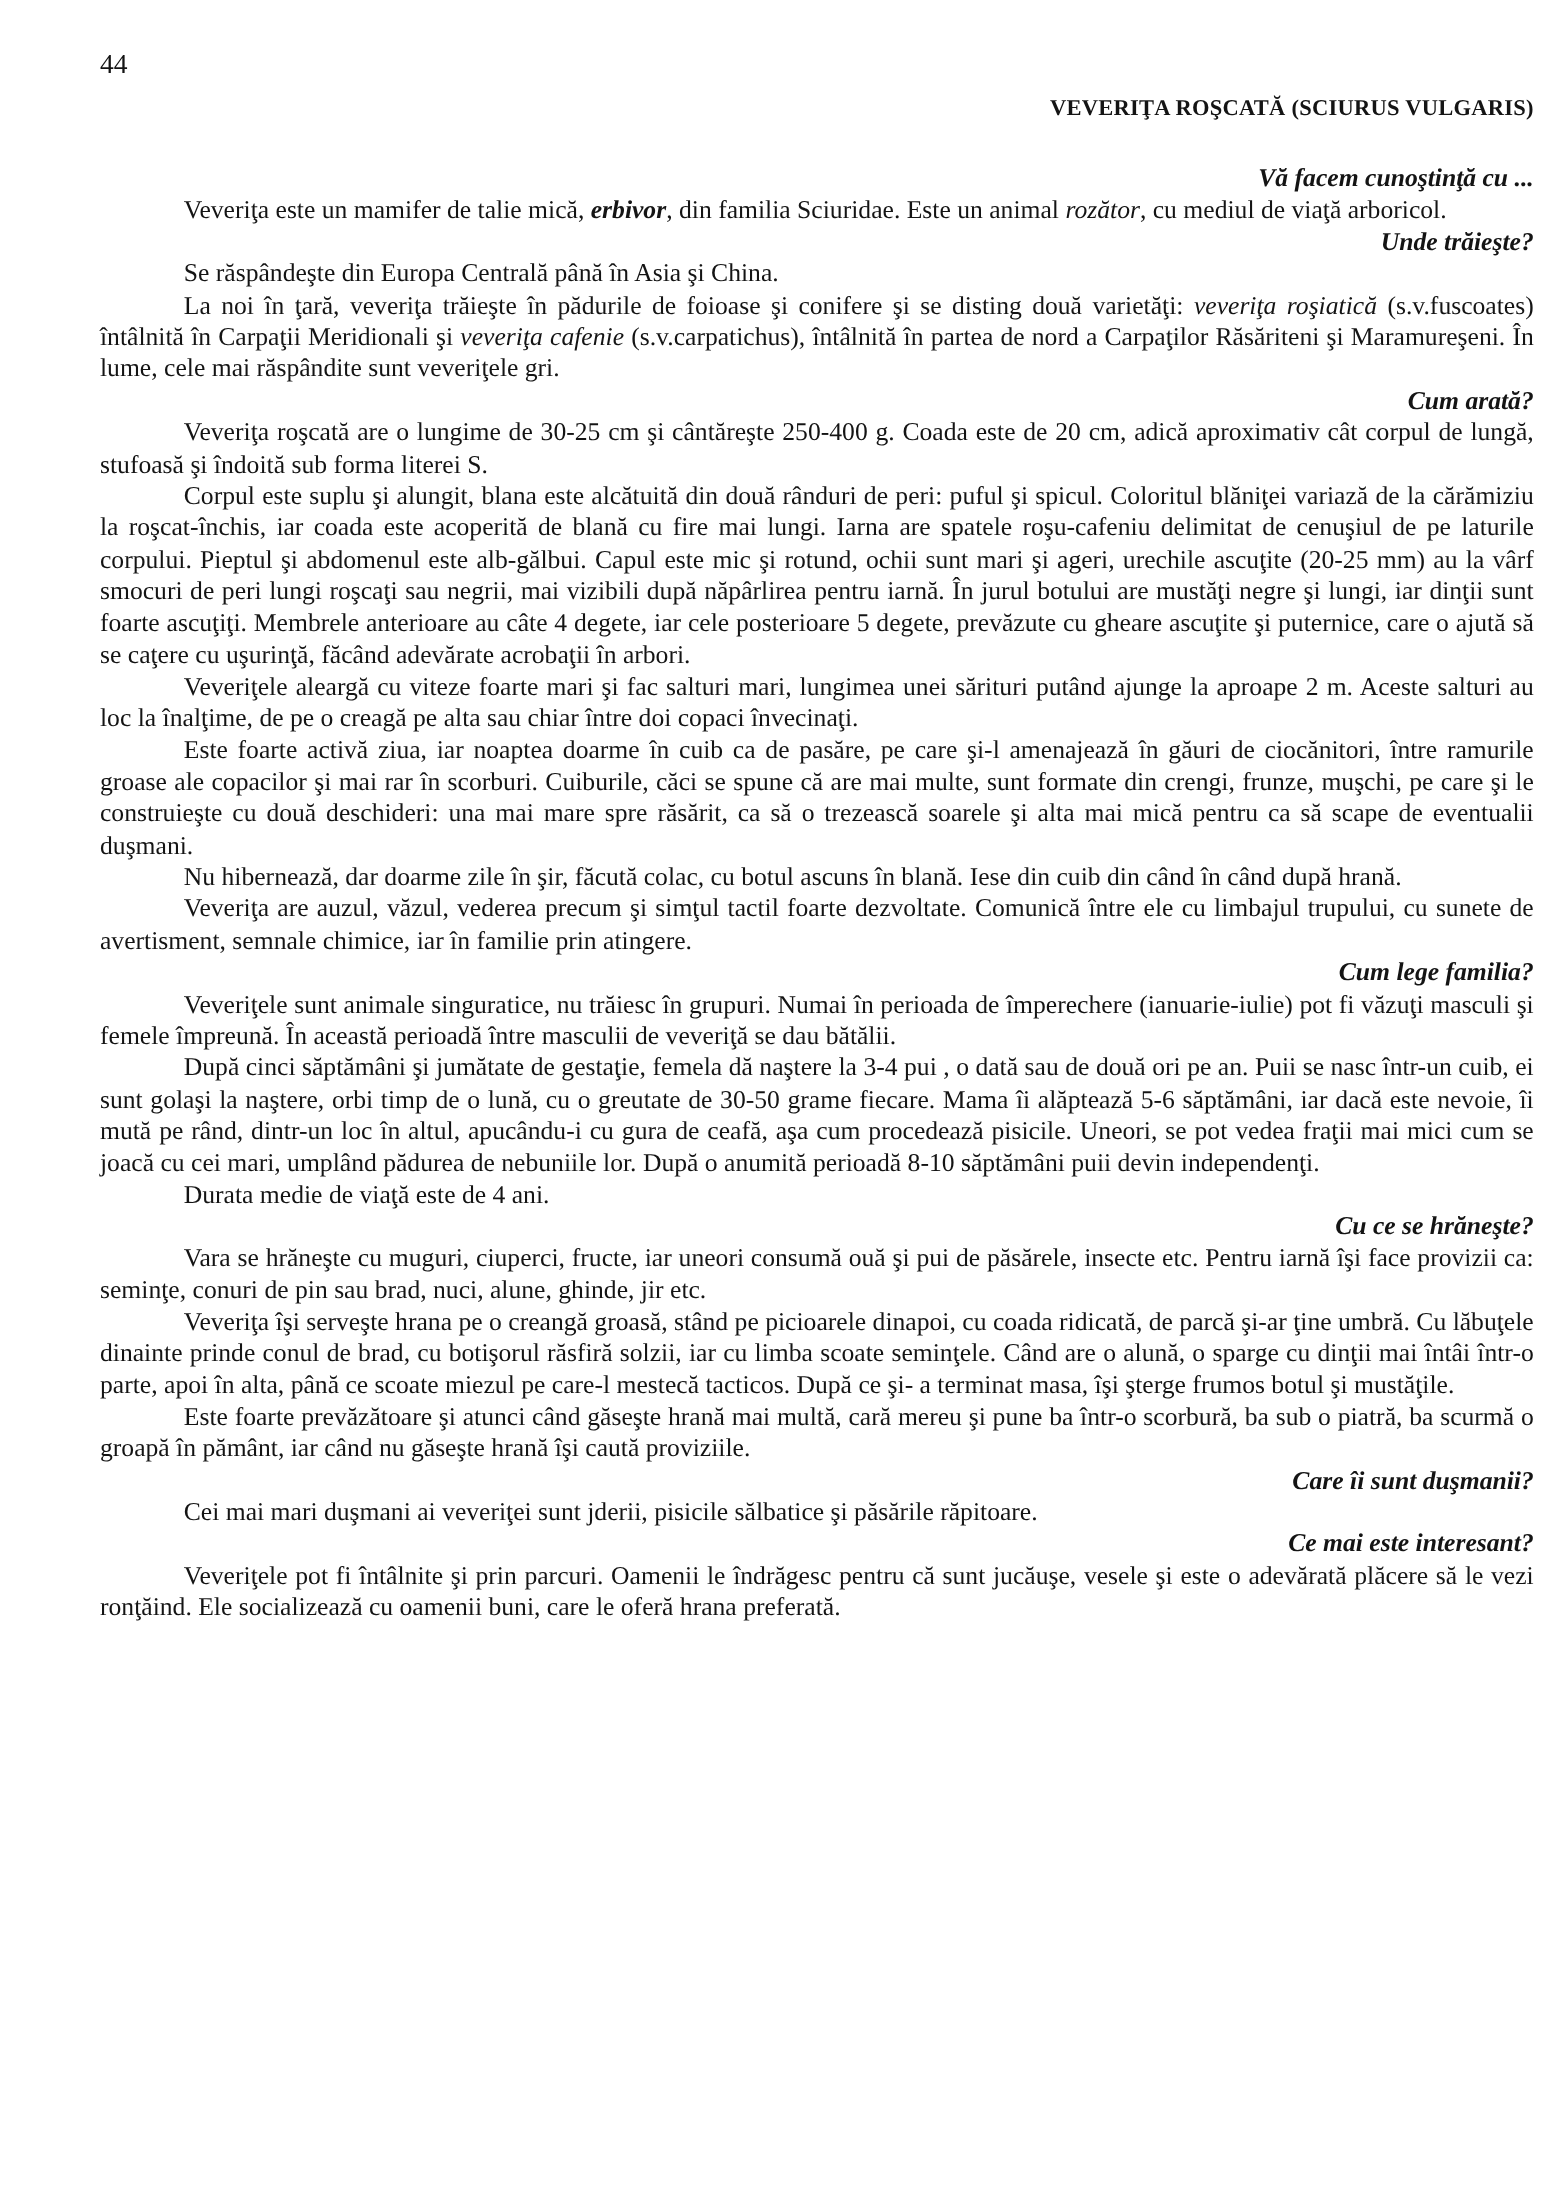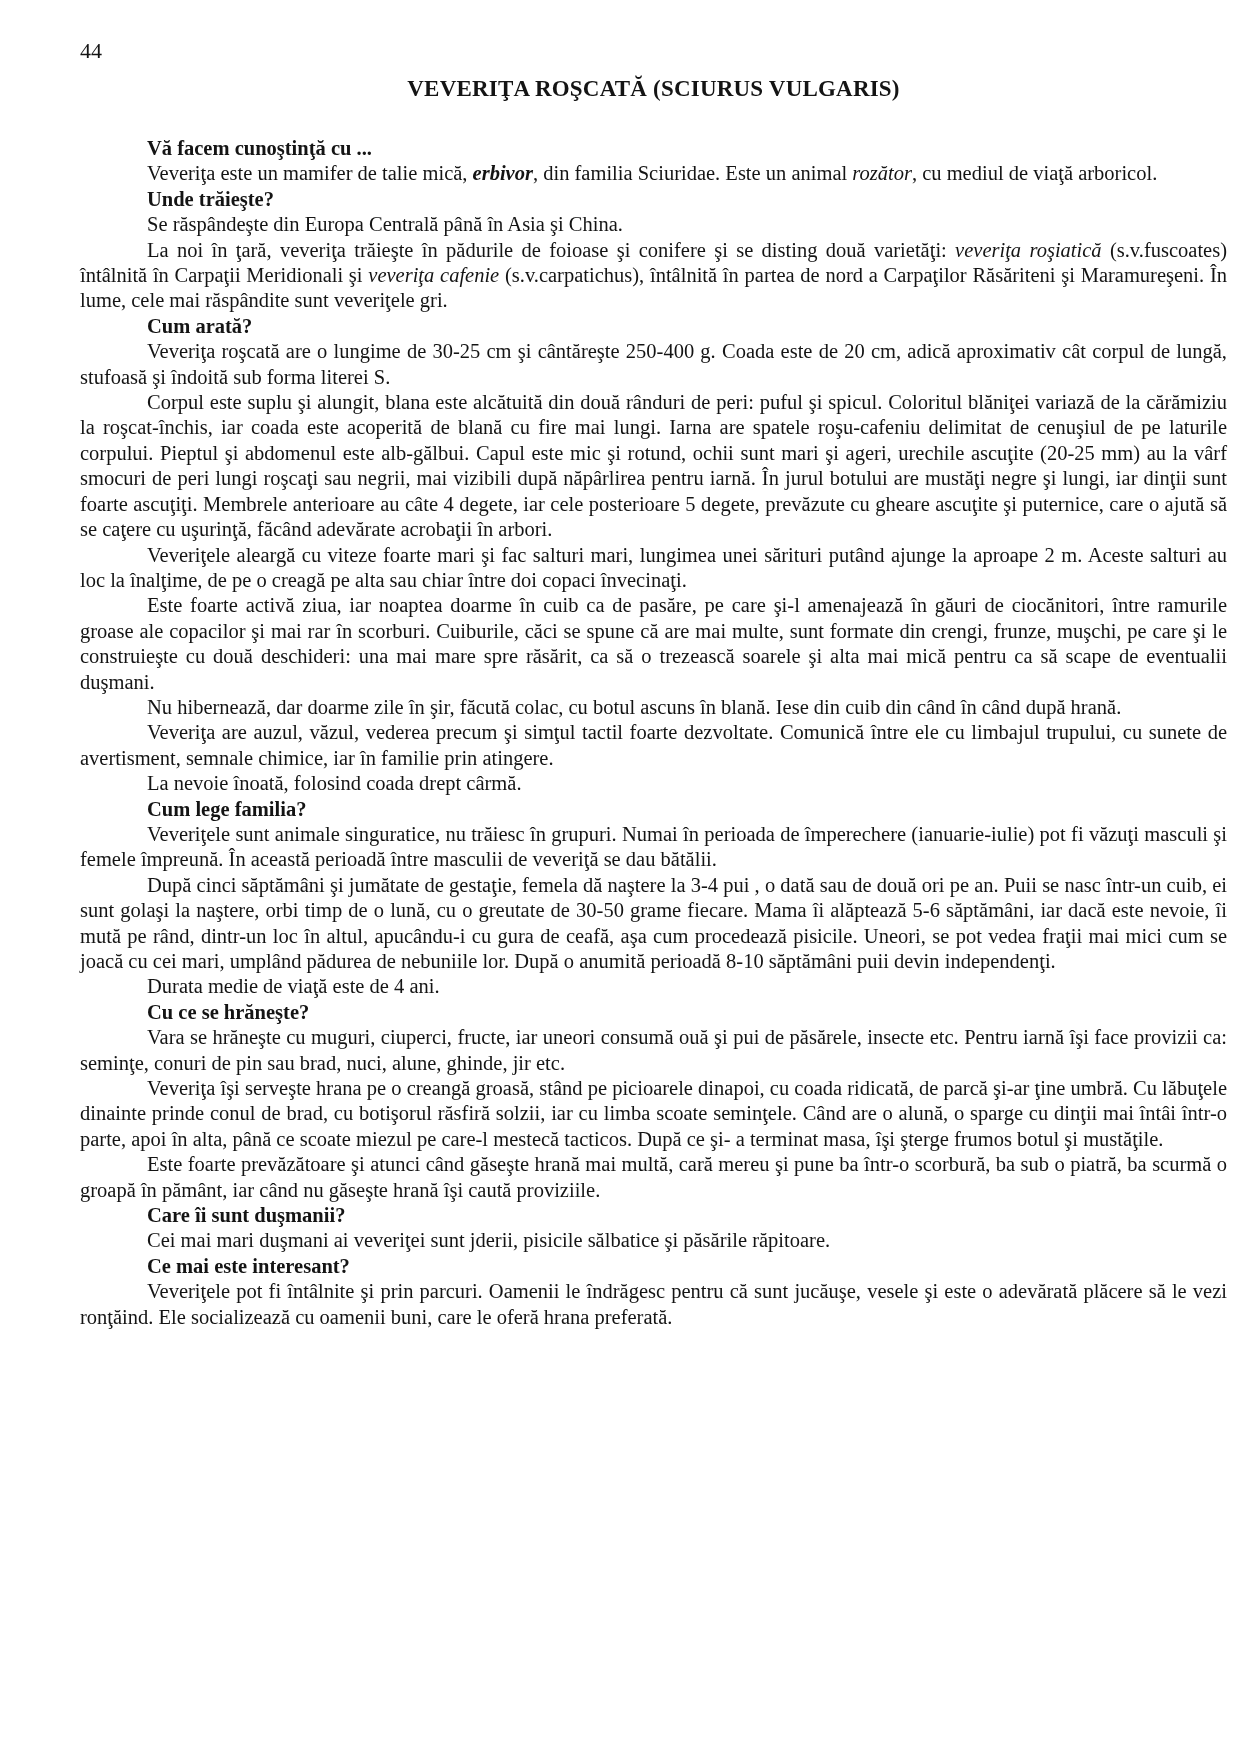--- a/index.html
+++ b/index.html
@@ -37,50 +37,50 @@
   }
   .document-body p {
     margin: 0;
     text-indent: 67px;
   }
   .document-body p.para {
     text-align: justify;
   }
   .document-body p.heading {
     font-weight: bold;
-    text-align: left;
+    font-style: italic;
+    text-align: right;
   }
   .document-body span.italic {
     font-style: italic;
   }
   .document-body span.bold-italic {
     font-style: italic;
     font-weight: bold;
   }
 </style>
 </head>
 <body>
 
 <div class="page">
   <div class="page-number">44</div>
-  <h1 class="title" style="margin:14px 0 0 0; font-size:23px;">VEVERIŢA ROŞCATĂ (SCIURUS VULGARIS)</h1>
+  <h1 class="title" style="margin:14px 0 0 0; font-size:18px;text-align:right;">VEVERIŢA ROŞCATĂ (SCIURUS VULGARIS)</h1>
   <div class="document-body">
       <p class="heading"><span>Vă facem cunoştinţă cu ...</span></p>
       <p class="para"><span>Veveriţa este un mamifer de talie mică, </span><span class="bold-italic">erbivor</span><span>, din familia Sciuridae. Este un animal </span><span class="italic">rozător</span><span>, cu mediul de viaţă arboricol.</span></p>
       <p class="heading"><span>Unde trăieşte?</span></p>
       <p class="para"><span>Se răspândeşte din Europa Centrală până în Asia şi China.</span></p>
       <p class="para"><span>La noi în ţară, veveriţa trăieşte în pădurile de foioase şi conifere şi se disting două varietăţi: </span><span class="italic">veveriţa roşiatică</span><span> (s.v.fuscoates) întâlnită în Carpaţii Meridionali şi </span><span class="italic">veveriţa cafenie</span><span> (s.v.carpatichus), întâlnită în partea de nord a Carpaţilor Răsăriteni şi Maramureşeni. În lume, cele mai răspândite sunt veveriţele gri.</span></p>
       <p class="heading"><span>Cum arată?</span></p>
       <p class="para"><span>Veveriţa roşcată are o lungime de 30-25 cm şi cântăreşte 250-400 g. Coada este de 20 cm, adică aproximativ cât corpul de lungă, stufoasă şi îndoită sub forma literei S.</span></p>
       <p class="para"><span>Corpul este suplu şi alungit, blana este alcătuită din două rânduri de peri: puful şi spicul. Coloritul blăniţei variază de la cărămiziu la roşcat-închis, iar coada este acoperită de blană cu fire mai lungi. Iarna are spatele roşu-cafeniu delimitat de cenuşiul de pe laturile corpului. Pieptul şi abdomenul este alb-gălbui. Capul este mic şi rotund, ochii sunt mari şi ageri, urechile ascuţite (20-25 mm) au la vârf smocuri de peri lungi roşcaţi sau negrii, mai vizibili după năpârlirea pentru iarnă. În jurul botului are mustăţi negre şi lungi, iar dinţii sunt foarte ascuţiţi. Membrele anterioare au câte 4 degete, iar cele posterioare 5 degete, prevăzute cu gheare ascuţite şi puternice, care o ajută să se caţere cu uşurinţă, făcând adevărate acrobaţii în arbori.</span></p>
       <p class="para"><span>Veveriţele aleargă cu viteze foarte mari şi fac salturi mari, lungimea unei sărituri putând ajunge la aproape 2 m. Aceste salturi au loc la înalţime, de pe o creagă pe alta sau chiar între doi copaci învecinaţi.</span></p>
       <p class="para"><span>Este foarte activă ziua, iar noaptea doarme în cuib ca de pasăre, pe care şi-l amenajează în găuri de ciocănitori, între ramurile groase ale copacilor şi mai rar în scorburi. Cuiburile, căci se spune că are mai multe, sunt formate din crengi, frunze, muşchi, pe care şi le construieşte cu două deschideri: una mai mare spre răsărit, ca să o trezească soarele şi alta mai mică pentru ca să scape de eventualii duşmani.</span></p>
       <p class="para"><span>Nu hibernează, dar doarme zile în şir, făcută colac, cu botul ascuns în blană. Iese din cuib din când în când după hrană.</span></p>
       <p class="para"><span>Veveriţa are auzul, văzul, vederea precum şi simţul tactil foarte dezvoltate. Comunică între ele cu limbajul trupului, cu sunete de avertisment, semnale chimice, iar în familie prin atingere.</span></p>
-      <p class="para"><span>La nevoie înoată, folosind coada drept cârmă.</span></p>
       <p class="heading"><span>Cum lege familia?</span></p>
       <p class="para"><span>Veveriţele sunt animale singuratice, nu trăiesc în grupuri. Numai în perioada de împerechere (ianuarie-iulie) pot fi văzuţi masculi şi femele împreună. În această perioadă între masculii de veveriţă se dau bătălii.</span></p>
       <p class="para"><span>După cinci săptămâni şi jumătate de gestaţie, femela dă naştere la 3-4 pui , o dată sau de două ori pe an. Puii se nasc într-un cuib, ei sunt golaşi la naştere, orbi timp de o lună, cu o greutate de 30-50 grame fiecare. Mama îi alăptează 5-6 săptămâni, iar dacă este nevoie, îi mută pe rând, dintr-un loc în altul, apucându-i cu gura de ceafă, aşa cum procedează pisicile. Uneori, se pot vedea fraţii mai mici cum se joacă cu cei mari, umplând pădurea de nebuniile lor. După o anumită perioadă 8-10 săptămâni puii devin independenţi.</span></p>
       <p class="para"><span>Durata medie de viaţă este de 4 ani.</span></p>
       <p class="heading"><span>Cu ce se hrăneşte?</span></p>
       <p class="para"><span>Vara se hrăneşte cu muguri, ciuperci, fructe, iar uneori consumă ouă şi pui de păsărele, insecte etc. Pentru iarnă îşi face provizii ca: seminţe, conuri de pin sau brad, nuci, alune, ghinde, jir etc.</span></p>
       <p class="para"><span>Veveriţa îşi serveşte hrana pe o creangă groasă, stând pe picioarele dinapoi, cu coada ridicată, de parcă şi-ar ţine umbră. Cu lăbuţele dinainte prinde conul de brad, cu botişorul răsfiră solzii, iar cu limba scoate seminţele. Când are o alună, o sparge cu dinţii mai întâi într-o parte, apoi în alta, până ce scoate miezul pe care-l mestecă tacticos. După ce şi- a terminat masa, îşi şterge frumos botul şi mustăţile.</span></p>
       <p class="para"><span>Este foarte prevăzătoare şi atunci când găseşte hrană mai multă, cară mereu şi pune ba într-o scorbură, ba sub o piatră, ba scurmă o groapă în pământ, iar când nu găseşte hrană îşi caută proviziile.</span></p>
       <p class="heading"><span>Care îi sunt duşmanii?</span></p>
       <p class="para"><span>Cei mai mari duşmani ai veveriţei sunt jderii, pisicile sălbatice şi păsările răpitoare.</span></p>

